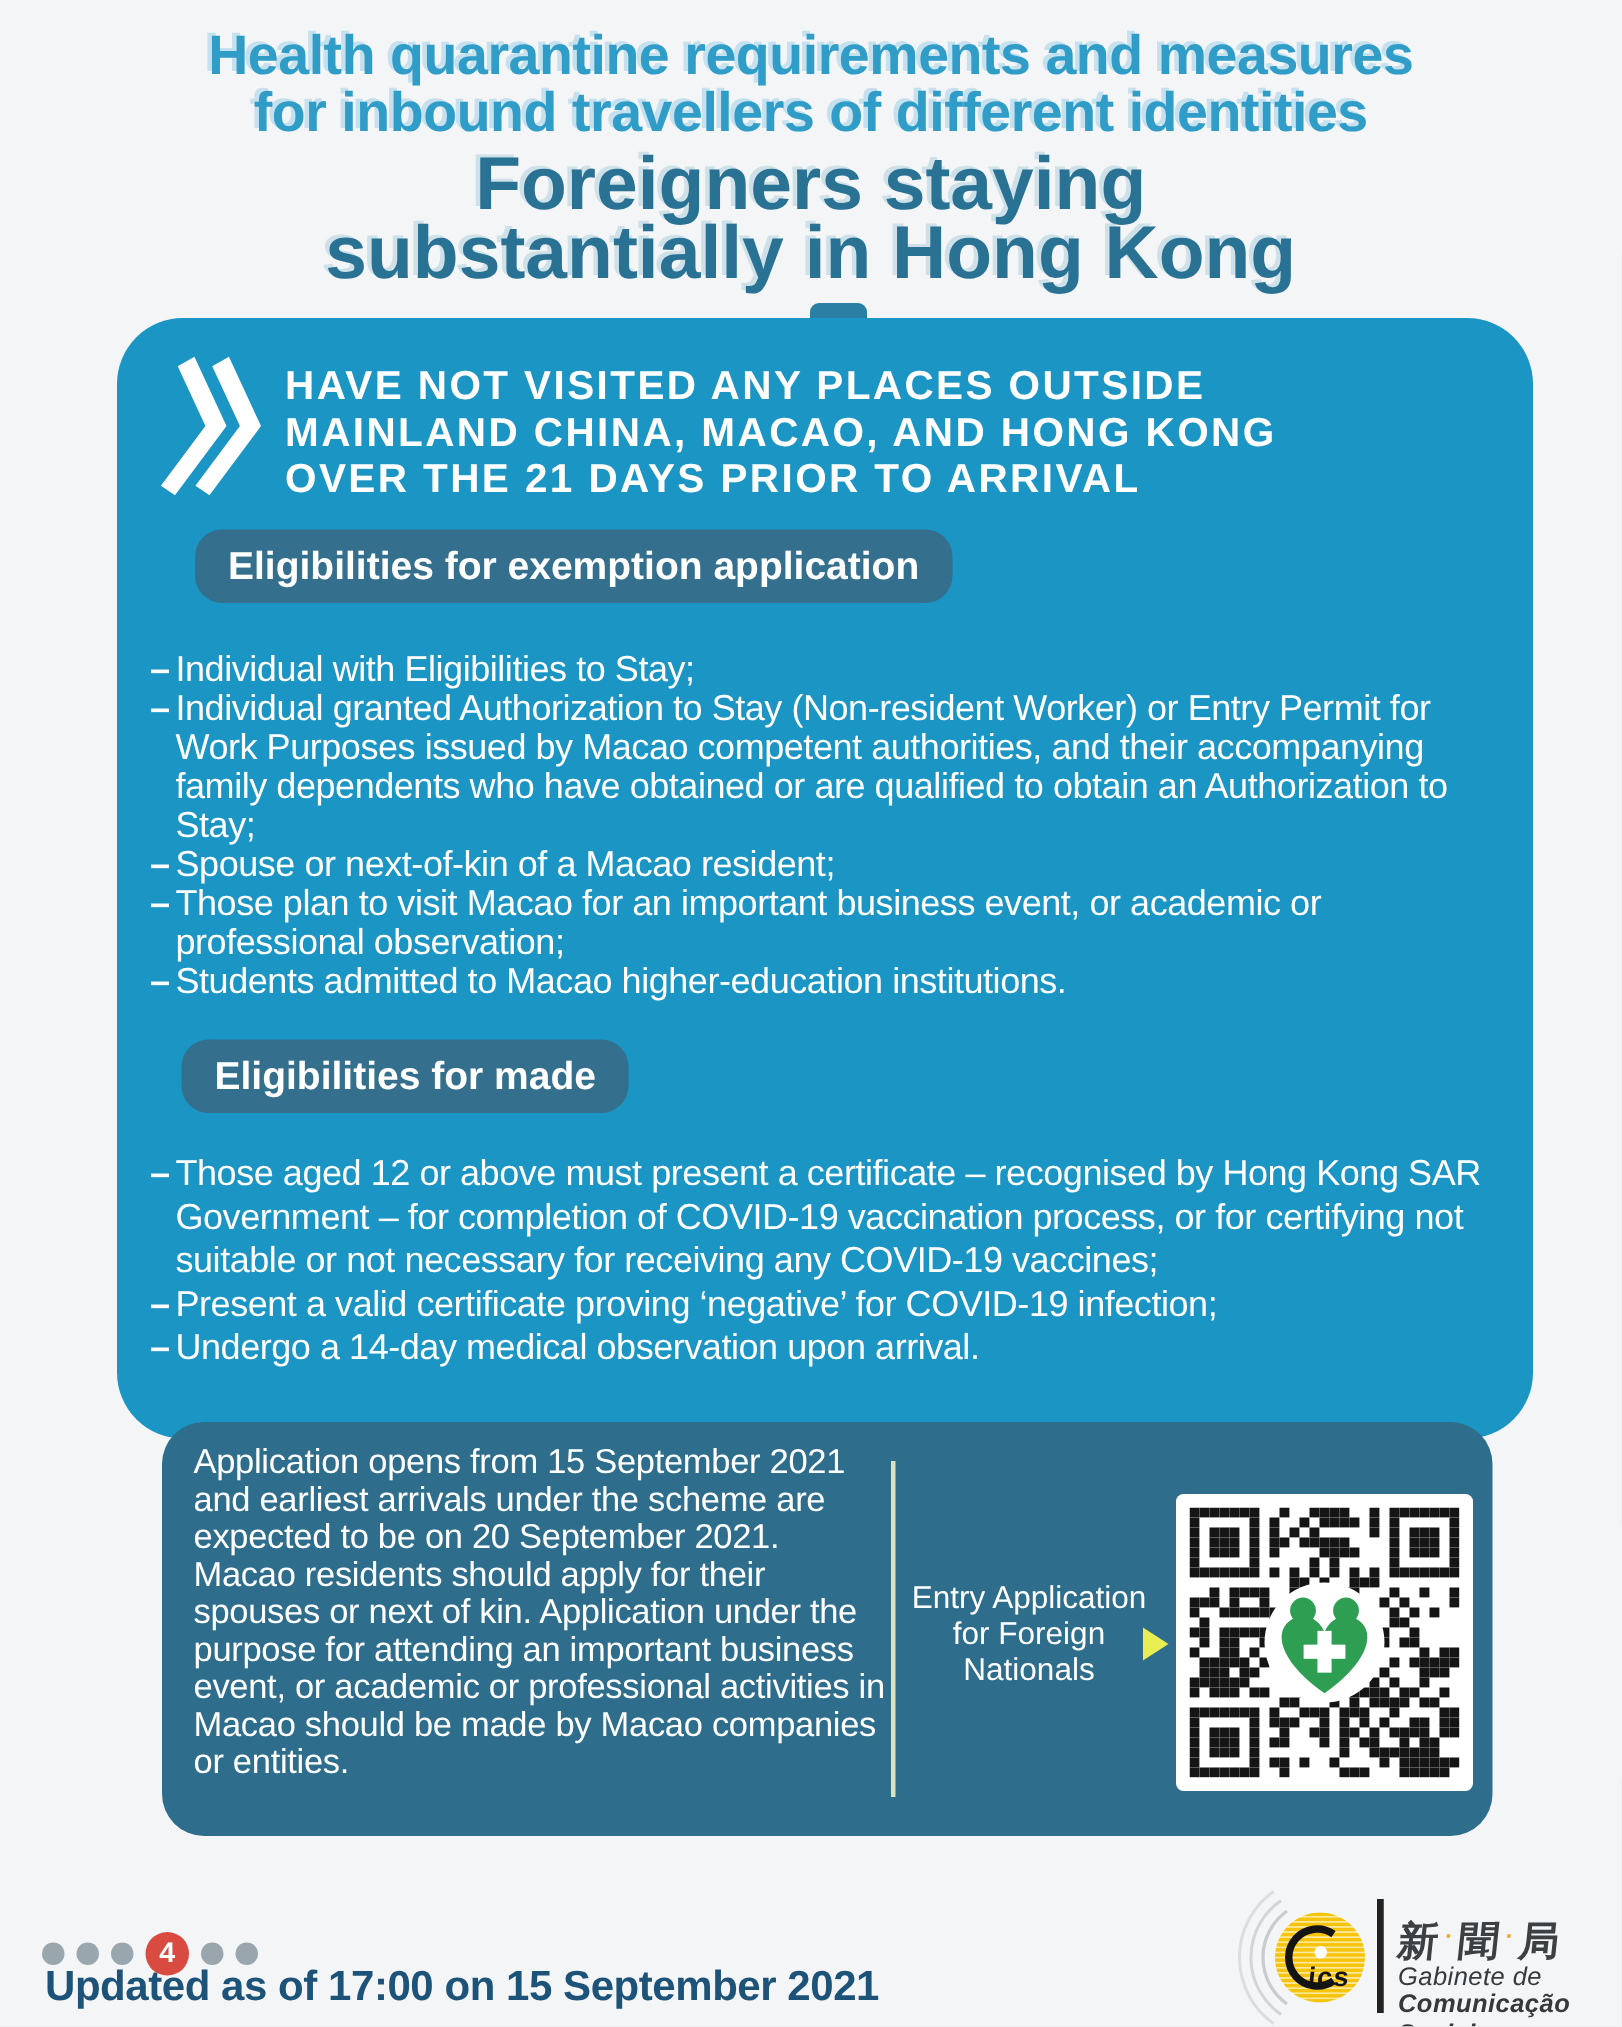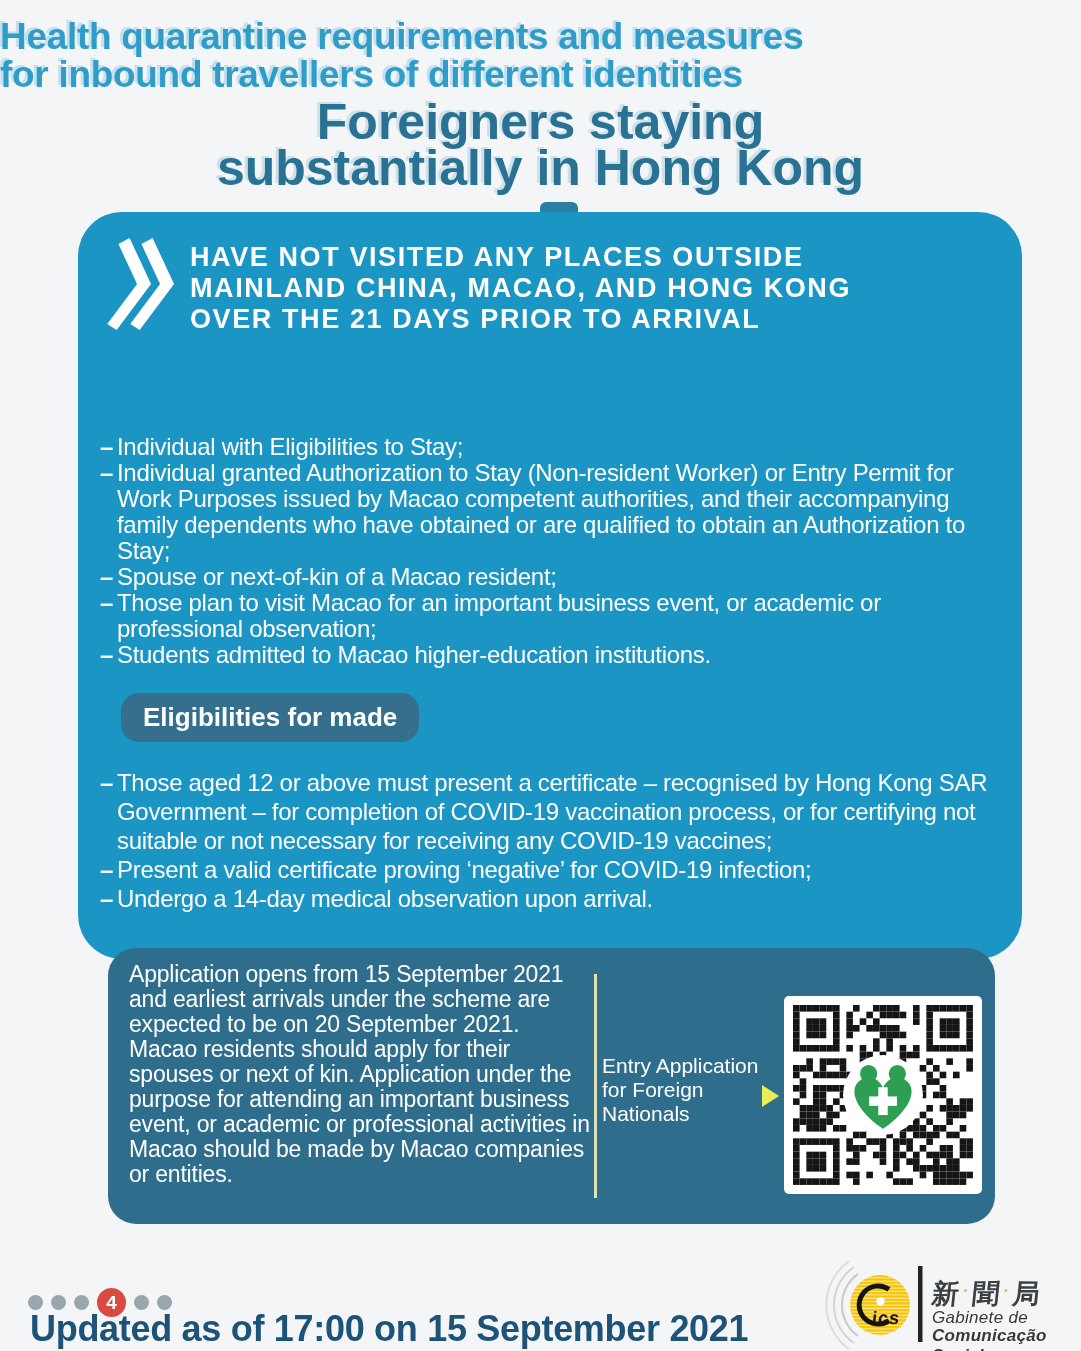--- a/index.html
+++ b/index.html
@@ -1,21 +1,21 @@
 <!DOCTYPE html>
 <html style="--c-bg: #f4f5f6; --c-title: #2f9dc7; --c-subtitle: #2a7294; --c-card: #1b95c4; --c-badge: #34708e; --c-panel: #2e6e8c; --c-text_light: #ffffff; --c-divider: #dde2b9; --c-arrow: #e9ee54; --c-dot: #9aa6ad; --c-dot_active: #d94b40; --c-updated: #1d5378; --c-qr_green: #2e9e53; --c-logo_yellow: #eda929; --c-tab: #2b7fa4;"><head>
 <meta charset="utf-8">
 <style>
   html,body{margin:0;padding:0;background:#e8e9eb;}
   .page{position:relative;width:1081px;height:1351px;background:var(--c-bg,#f4f5f6);
         font-family:"Liberation Sans",sans-serif;overflow:hidden;margin:0 auto;}
   .prl{white-space:pre-line;}
 
   
-  .title{position:absolute;top:18px;left:0;width:100%;text-align:left;
+  .title{position:absolute;top:18px;left:0;width:100%;text-align:center;
          font-size:37px;font-weight:bold;line-height:38px;color:var(--c-title);
          letter-spacing:-0.3px;text-shadow:-3px -2px 0 rgba(140,200,228,.45);}
   .subtitle{position:absolute;top:99px;left:0;width:100%;text-align:center;
          font-size:50px;font-weight:bold;line-height:46px;color:var(--c-subtitle);
          text-shadow:-3px -2px 0 rgba(150,195,215,.4);}
 
   
   .tab{position:absolute;left:540px;top:202px;width:38px;height:16px;
        background:var(--c-tab);border-radius:6px 6px 0 0;}
   .card{position:absolute;left:78px;top:212px;width:944px;height:747px;
@@ -36,36 +36,36 @@
   .dash{flex:none;width:17px;font-weight:bold;}
   .txt{flex:1;}
 
   
   .panel{position:absolute;left:30px;top:736px;width:887px;height:276px;
         background:var(--c-panel);border-radius:28px;}
   .note{position:absolute;left:21px;top:14px;width:462px;color:var(--c-text_light);
         font-size:23px;line-height:25px;letter-spacing:-0.2px;}
   .divider{position:absolute;left:486px;top:26px;width:3px;height:224px;
         background:var(--c-divider);}
-  .qr-label{position:absolute;left:494px;top:106px;width:168px;
+  .qr-label{position:absolute;left:494px;top:106px;width:168px;text-align:center;
         color:var(--c-text_light);font-size:21px;line-height:24px;}
   .arrow{position:absolute;left:654px;top:137px;width:0;height:0;
         border-left:17px solid var(--c-arrow);
         border-top:11px solid transparent;border-bottom:11px solid transparent;}
   .qr{position:absolute;left:676px;top:48px;width:198px;height:198px;
         background:#ffffff;border-radius:5px;}
   .qr-mods{position:absolute;left:9px;top:9px;width:180px;height:180px;}
   .qr-logo{position:absolute;left:50%;top:50%;transform:translate(-50%,-50%);}
 
   
   .dots{position:absolute;left:28px;top:1288px;display:flex;align-items:center;gap:8px;}
   .dot{width:15px;height:15px;border-radius:50%;background:var(--c-dot);}
   .dot.active{width:29px;height:29px;background:var(--c-dot_active);color:#fff;
         font-size:19px;font-weight:bold;display:flex;align-items:center;justify-content:center;}
-  .updated{position:absolute;left:30px;top:1308px;font-size:36px;font-weight:bold;
+  .updated{position:absolute;left:30px;top:1308px;font-size:28px;font-weight:bold;
         color:var(--c-updated);letter-spacing:-0.3px;}
 
   
   .gcs{position:absolute;left:792px;top:1258px;width:285px;height:92px;}
   .gcs svg{position:absolute;left:0;top:0;}
   .gcs-acronym{position:absolute;left:80px;top:50px;font-size:18px;font-weight:bold;
         color:#141414;transform:skewX(-6deg);letter-spacing:1px;}
   .gcs-zh{position:absolute;left:140px;top:18px;font-size:27px;font-weight:bold;
         color:#3c4043;transform:skewX(-6deg);letter-spacing:1px;}
   .zh-dot{color:var(--c-logo_yellow);font-size:16px;vertical-align:7px;margin:0 3px;}
@@ -90,20 +90,21 @@
 
     <svg class="chev" width="70" height="96" viewBox="0 0 70 96">
       <path d="M10 5 L36 48 L10 91" stroke="#ffffff" stroke-width="12" fill="none"></path>
       <path d="M33 5 L59 48 L33 91" stroke="#ffffff" stroke-width="12" fill="none"></path>
     </svg>
 
     <div class="card-heading prl">HAVE NOT VISITED ANY PLACES OUTSIDE
 MAINLAND CHINA, MACAO, AND HONG KONG
 OVER THE 21 DAYS PRIOR TO ARRIVAL</div>
 
+    <div class="badge badge1">Eligibilities for exemption application</div>
     <div class="list list1">
         <div class="li">
           <span class="dash">–</span>
           <span class="txt">Individual with Eligibilities to Stay;</span>
         </div>
         <div class="li">
           <span class="dash">–</span>
           <span class="txt">Individual granted Authorization to Stay (Non-resident Worker) or Entry Permit for Work Purposes issued by Macao competent authorities, and their accompanying family dependents who have obtained or are qualified to obtain an Authorization to Stay;</span>
         </div>
         <div class="li">

